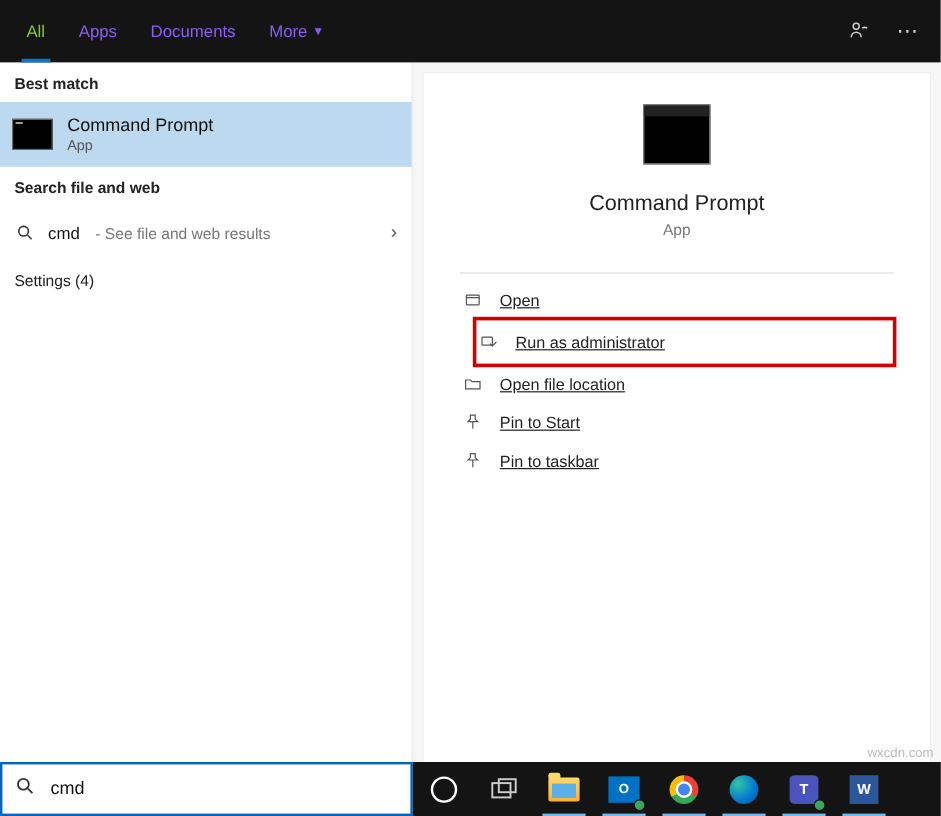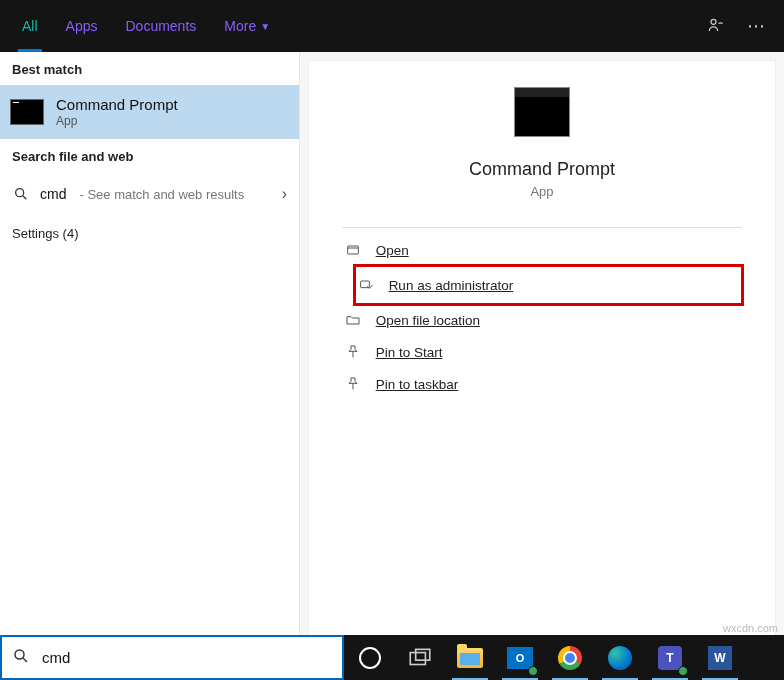--- a/index.html
+++ b/index.html
@@ -7,30 +7,30 @@
 
   .search-panel { width: 784px; height: 680px; display: flex; flex-direction: column; background: #fff; }
 
   
   .tabbar {
     height: 52px; background: #141414; color: #fff;
     display: flex; align-items: center; padding: 0 8px;
     position: relative;
   }
   .tab { padding: 0 14px; height: 52px; display: flex; align-items: center; font-size: 14px; color: #8b5cf6; cursor: pointer; position: relative;}
-  .tab.active { color: #14b8a6; justify-content: flex-end; }
+  .tab.active { color: #84cc16; justify-content: flex-end; }
   .tab.active::after { content:""; position:absolute; bottom:0; left:10px; right:10px; height:3px; background:#0078d4; }
   .tab .chev { margin-left:4px; font-size:10px; }
   .tabbar .spacer { flex:1; }
   .tb-icon { width:40px; height:40px; display:flex; align-items:center; justify-content:center; color:#ccc; font-size:18px; cursor:pointer; }
 
   .body { flex:1; display:flex; min-height:0; }
 
   
-  .leftcol { width: 300px; display:flex; flex-direction:column; background:#fff; border-right:1px solid #e5e5e5;}
+  .leftcol { width: 344px; display:flex; flex-direction:column; background:#fff; border-right:1px solid #e5e5e5;}
   .section-label { font-size:13px; font-weight:600; color:#222; padding:10px 12px 8px; }
   .best-match {
     background:#bcd9ef; height:54px; display:flex; align-items:center; padding:0 10px; gap:12px;
   }
   .bm-icon { width:34px; height:26px; background:#000; border:1px solid #666; position:relative; display:flex; align-items:flex-start;}
   .bm-icon::before { content:""; position:absolute; top:2px; left:2px; width:6px; height:1px; background:#fff;}
   .bm-text .title { font-size:15px; color:#111; line-height:1.2;}
   .bm-text .sub { font-size:12px; color:#555; }
 
   .web-row { height:44px; display:flex; align-items:center; padding:0 12px; gap:10px; cursor:pointer;}
@@ -131,21 +131,21 @@
 
       <div class="section-label">Search file and web</div>
       <div class="web-row">
         <span class="sicon">
           <svg viewBox="0 0 24 24" width="16" height="16" fill="none" stroke="#333" stroke-width="2">
               <circle cx="10" cy="10" r="6"></circle>
               <line x1="15" y1="15" x2="20" y2="20"></line>
             </svg>
         </span>
         <span class="q">cmd</span>
-        <span class="hint">- See match and web results</span>
+        <span class="hint">- See file and web results</span>
         <span class="chev2">›</span>
       </div>
 
       <div class="settings-row"><span>Settings (4)</span></div>
     </div>
 
     <div class="rightcol">
       <div class="preview">
         <div class="pv-icon"></div>
         <div class="pv-title">Command Prompt</div>

